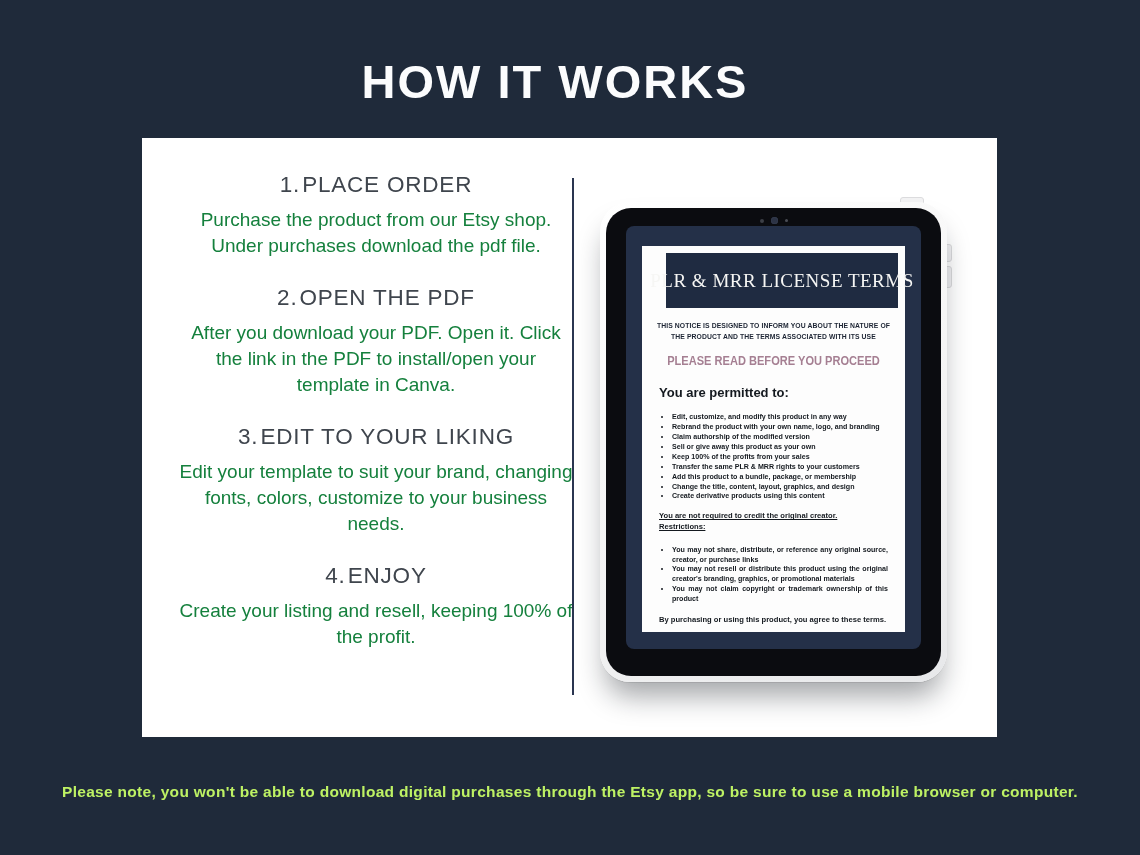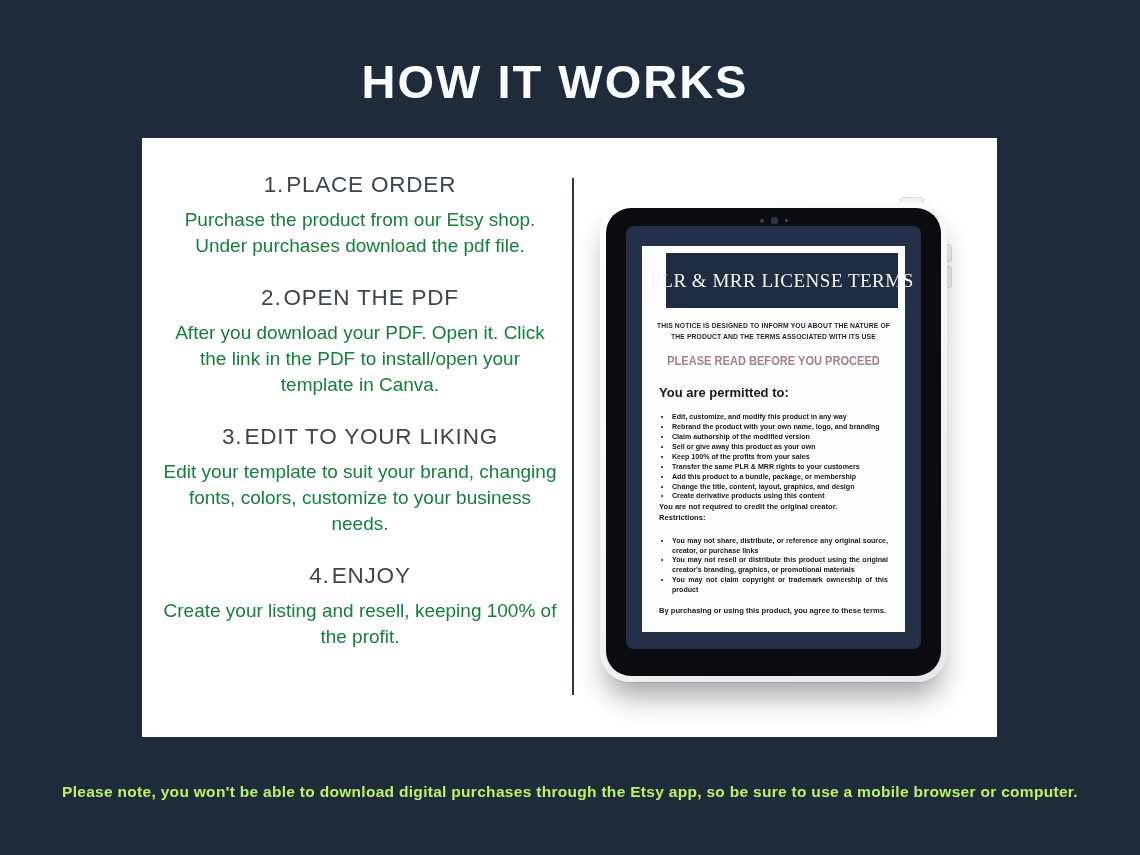--- a/index.html
+++ b/index.html
@@ -27,21 +27,21 @@
   .card {
     position: absolute;
     left: 142px; top: 138px;
     width: 855px; height: 599px;
     background: #ffffff;
   }
 
   
   .steps {
     position: absolute;
-    left: 20px; top: 34px;
+    left: 36px; top: 34px;
     width: 396px;
     display: flex;
     flex-direction: column;
     gap: 26px;
     text-align: center;
   }
   .step h2 {
     color: #3f454d;
     font-size: 22.5px;
     font-weight: 500;
@@ -163,21 +163,21 @@
     margin-top: 13px;
     padding-left: 13px;
     list-style: disc;
   }
   .doc-list li {
     font-size: 7.1px;
     font-weight: bold;
     line-height: 1.4;
     text-align: justify;
   }
-  .doc-note { font-size: 7.6px; font-weight: bold; line-height: 1.4; }
+  .doc-note { margin-top: 9px; font-size: 7.6px; font-weight: bold; line-height: 1.4; text-decoration: underline; }
   .doc-agreement { margin-top: 10px; font-size: 7.6px; font-weight: bold; }
 
   
   .footer-note {
     position: absolute;
     top: 783px; left: 0;
     width: 100%;
     text-align: center;
     color: #bef264;
     font-size: 15.5px;

